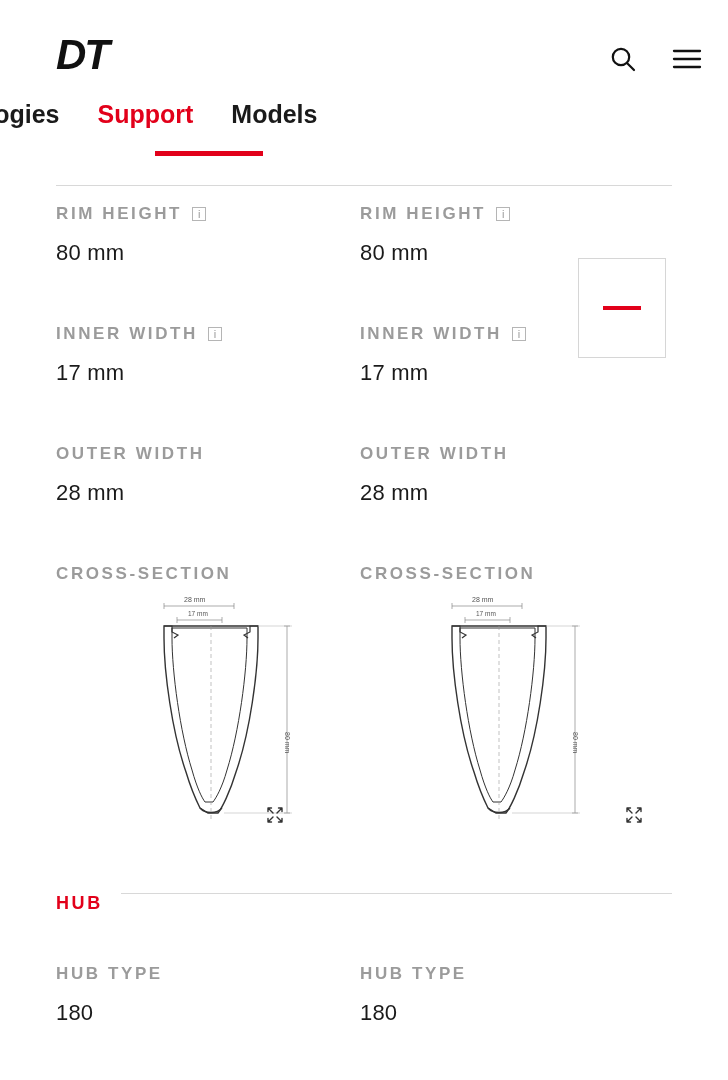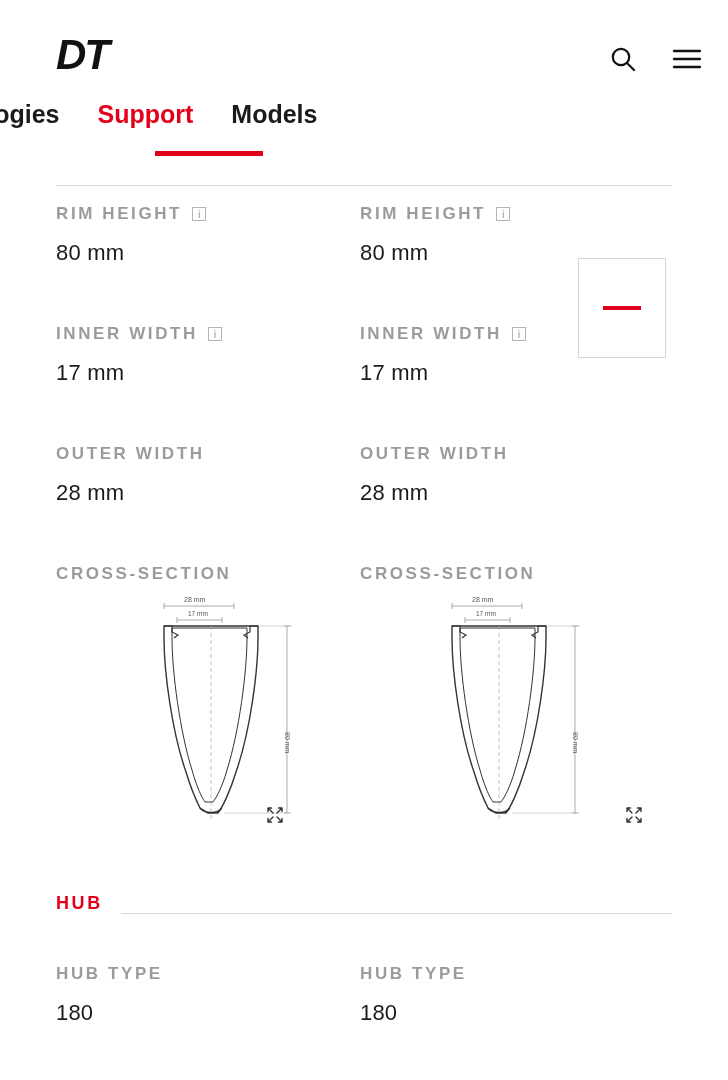--- a/index.html
+++ b/index.html
@@ -192,21 +192,21 @@
     cursor: pointer;
   }
 
   
   .hub-head {
     position: absolute;
     top: 893px;
     left: 56px;
     width: 616px;
     display: flex;
-    align-items: flex-end;
+    align-items: flex-start;
     gap: 18px;
   }
   .hub-title {
     font-size: 18px;
     font-weight: 700;
     letter-spacing: 2.6px;
     color: #e2001a;
   }
   .hub-line {
     flex: 1;

